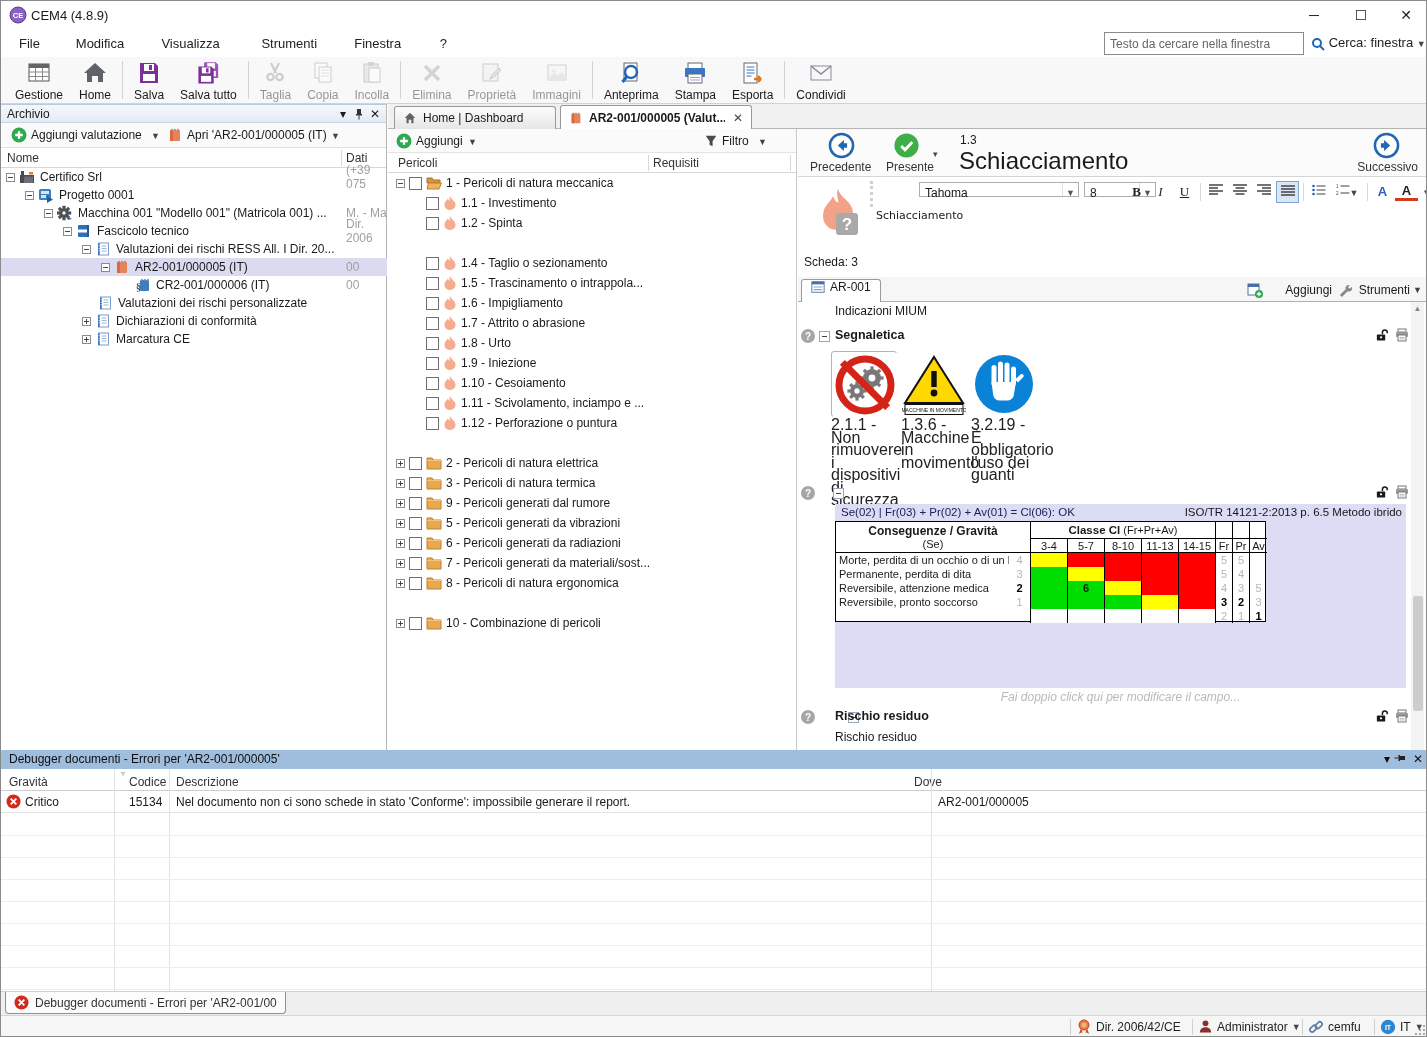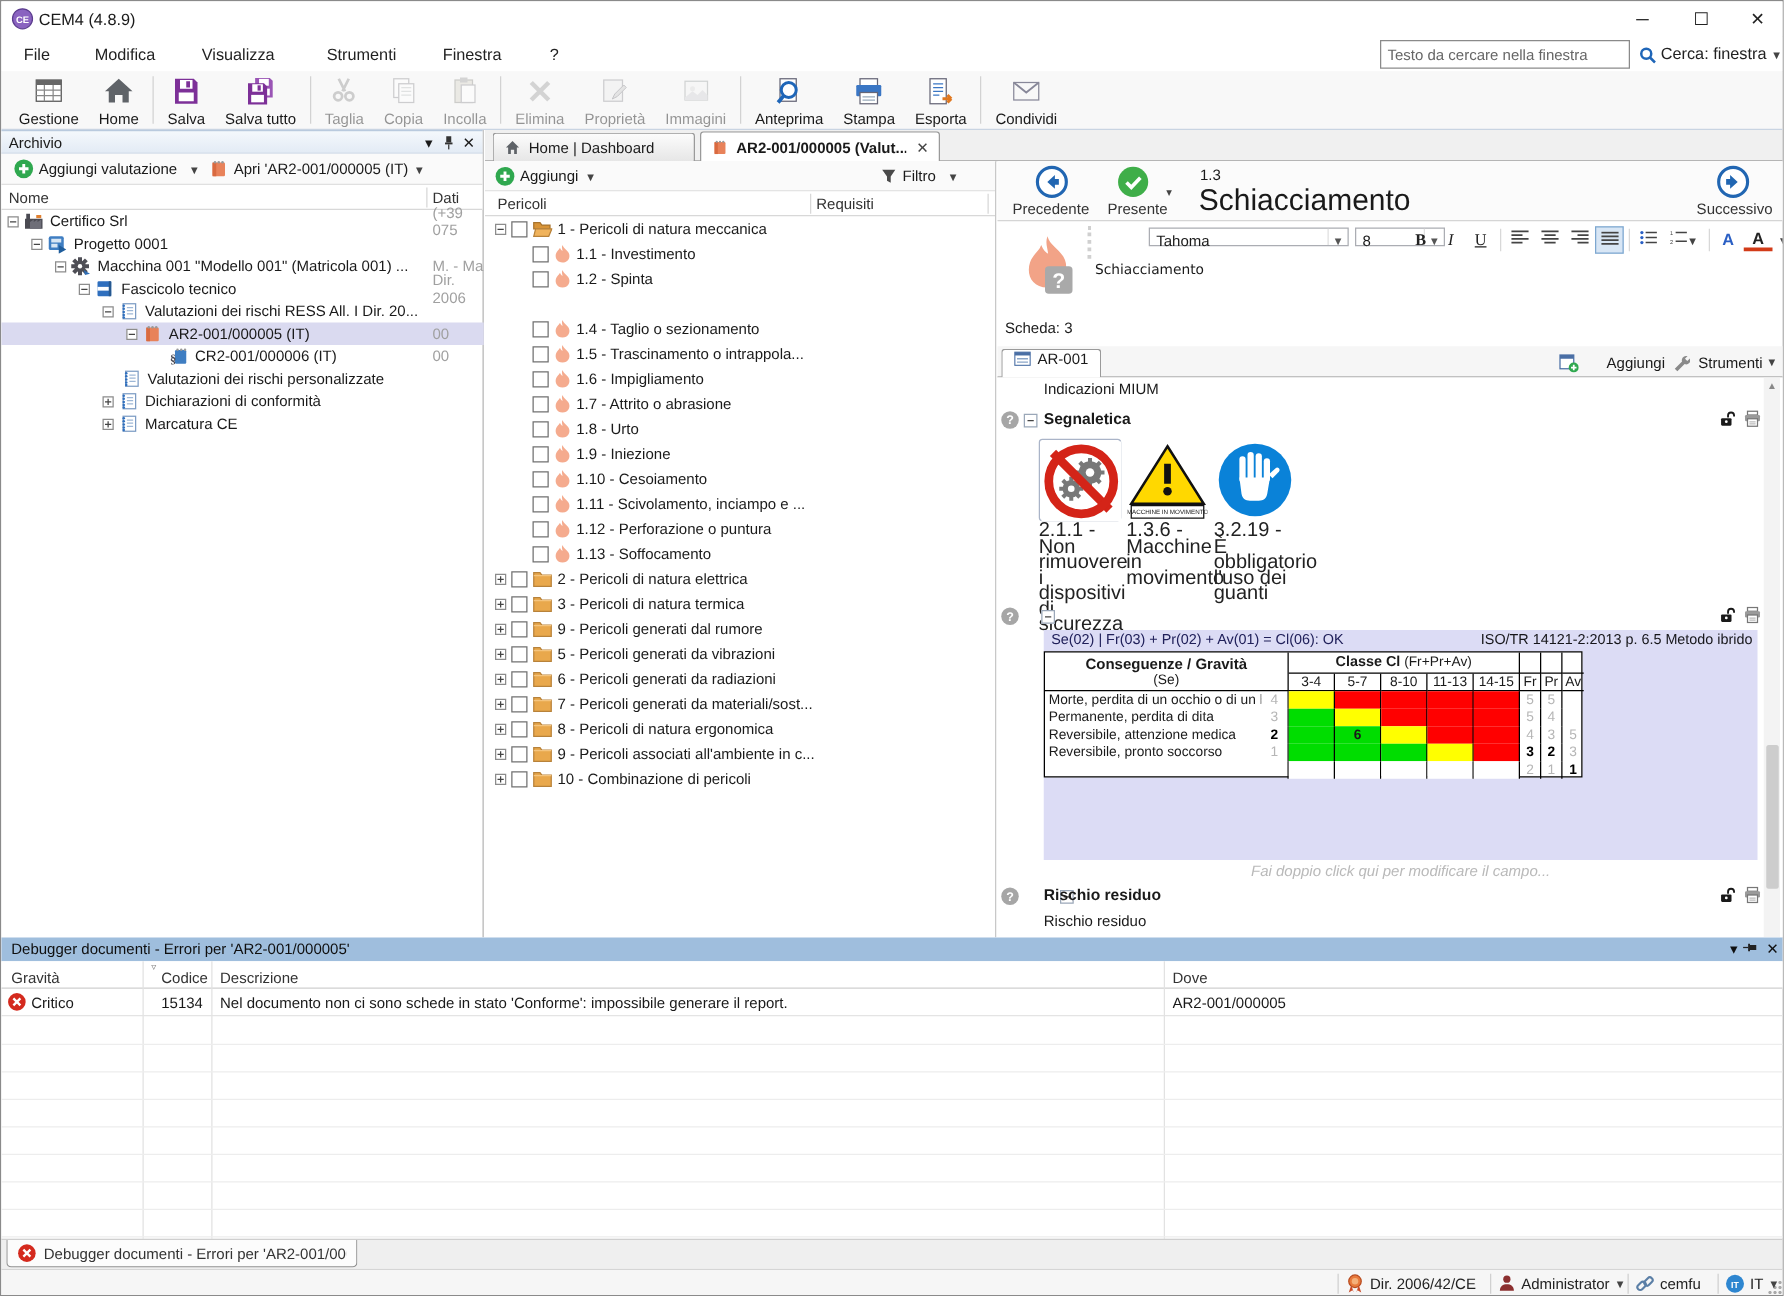--- a/index.html
+++ b/index.html
@@ -663,31 +663,20 @@
           <span style="flex: 0 0 auto; width: 28px;"></span>
           <span style="flex: 0 0 auto; width: 10px;"></span>
           <span class="chk"></span>
           <span class="ico" style="margin-right: 4px;">
             <svg width="14" height="16" viewBox="0 0 16 18">
               <path d="M8 1c1 3.5 5 5 6 8 1.2 3.5-.8 8-6 8s-7-4.5-6-8c.8-2.7 2.8-3.3 3.7-5.5.6 1.7 1.5 2.5 2.3 2.9-.3-2-.9-3.4 0-5.4z" fill="#f5ab8e"></path>
             </svg>
           </span>
           <span class="lbl">1.12 - Perforazione o puntura</span>
         </div>
-        <div class="hrow" style="top: 260px;">
-          <span style="flex: 0 0 auto; width: 28px;"></span>
-          <span style="flex: 0 0 auto; width: 10px;"></span>
-          <span class="chk"></span>
-          <span class="ico" style="margin-right: 4px;">
-            <svg width="14" height="16" viewBox="0 0 16 18">
-              <path d="M8 1c1 3.5 5 5 6 8 1.2 3.5-.8 8-6 8s-7-4.5-6-8c.8-2.7 2.8-3.3 3.7-5.5.6 1.7 1.5 2.5 2.3 2.9-.3-2-.9-3.4 0-5.4z" fill="#f5ab8e"></path>
-            </svg>
-          </span>
-          <span class="lbl">1.13 - Soffocamento</span>
-        </div>
         <div class="hrow" style="top: 280px;">
           <span style="flex: 0 0 auto; width: 8px;"></span>
           <span class="expbox plus"></span>
           <span class="chk"></span>
           <span class="ico" style="margin-right: 4px;">
             <svg width="16" height="16" viewBox="0 0 16 16">
               <path d="M1 3h5l1.5 2H15v9H1z" fill="#e9a84c" stroke="#b8823a"></path>
               <path d="M1 5.5h14" stroke="#f4c47e"></path>
             </svg>
           </span>
@@ -757,32 +746,20 @@
           <span style="flex: 0 0 auto; width: 8px;"></span>
           <span class="expbox plus"></span>
           <span class="chk"></span>
           <span class="ico" style="margin-right: 4px;">
             <svg width="16" height="16" viewBox="0 0 16 16">
               <path d="M1 3h5l1.5 2H15v9H1z" fill="#e9a84c" stroke="#b8823a"></path>
               <path d="M1 5.5h14" stroke="#f4c47e"></path>
             </svg>
           </span>
           <span class="lbl">8 - Pericoli di natura ergonomica</span>
-        </div>
-        <div class="hrow" style="top: 420px;">
-          <span style="flex: 0 0 auto; width: 8px;"></span>
-          <span class="expbox plus"></span>
-          <span class="chk"></span>
-          <span class="ico" style="margin-right: 4px;">
-            <svg width="16" height="16" viewBox="0 0 16 16">
-              <path d="M1 3h5l1.5 2H15v9H1z" fill="#e9a84c" stroke="#b8823a"></path>
-              <path d="M1 5.5h14" stroke="#f4c47e"></path>
-            </svg>
-          </span>
-          <span class="lbl">9 - Pericoli associati all'ambiente in c...</span>
         </div>
         <div class="hrow" style="top: 440px;">
           <span style="flex: 0 0 auto; width: 8px;"></span>
           <span class="expbox plus"></span>
           <span class="chk"></span>
           <span class="ico" style="margin-right: 4px;">
             <svg width="16" height="16" viewBox="0 0 16 16">
               <path d="M1 3h5l1.5 2H15v9H1z" fill="#e9a84c" stroke="#b8823a"></path>
               <path d="M1 5.5h14" stroke="#f4c47e"></path>
             </svg>
@@ -1141,21 +1118,21 @@
             <rect x="0.5" y="3.5" width="4" height="1" fill="#222"></rect>
           </svg>
         </span>
       <span class="abs" style="right:5px;top:2px;">✕</span>
     </div>
     <div class="dbg-colhdr">
       <span class="colcap" style="left:8px;top:6px;">Gravità</span>
       <span class="abs" style="left:120px;top:0px;font-size:8px;color:#888;">▿</span>
       <span class="colcap" style="left:128px;top:6px;">Codice</span>
       <span class="colcap" style="left:175px;top:6px;">Descrizione</span>
-      <span class="colcap" style="left:937px;top:6px;">Dove</span>
+      <span class="colcap" style="left:913px;top:6px;">Dove</span>
     </div>
     <div id="dbg-rows" class="abs" style="left:0;top:41px;width:1427px;height:200px;">
         <div class="abs" style="left: 0px; top: 0px; width: 100%; height: 22px; border-bottom: 1px solid rgb(228, 228, 228);">
           <span class="ico" style="position: absolute; left: 5px; top: 3px;">
             <svg width="15" height="15" viewBox="0 0 16 16">
               <circle cx="8" cy="8" r="7.5" fill="#d42a1e"></circle>
               <path d="M5 5l6 6M11 5l-6 6" stroke="#fff" stroke-width="2"></path>
             </svg>
           </span>
           <span class="abs nowrap" style="left: 24px; top: 4px; font-size: 12px;">Critico</span>

